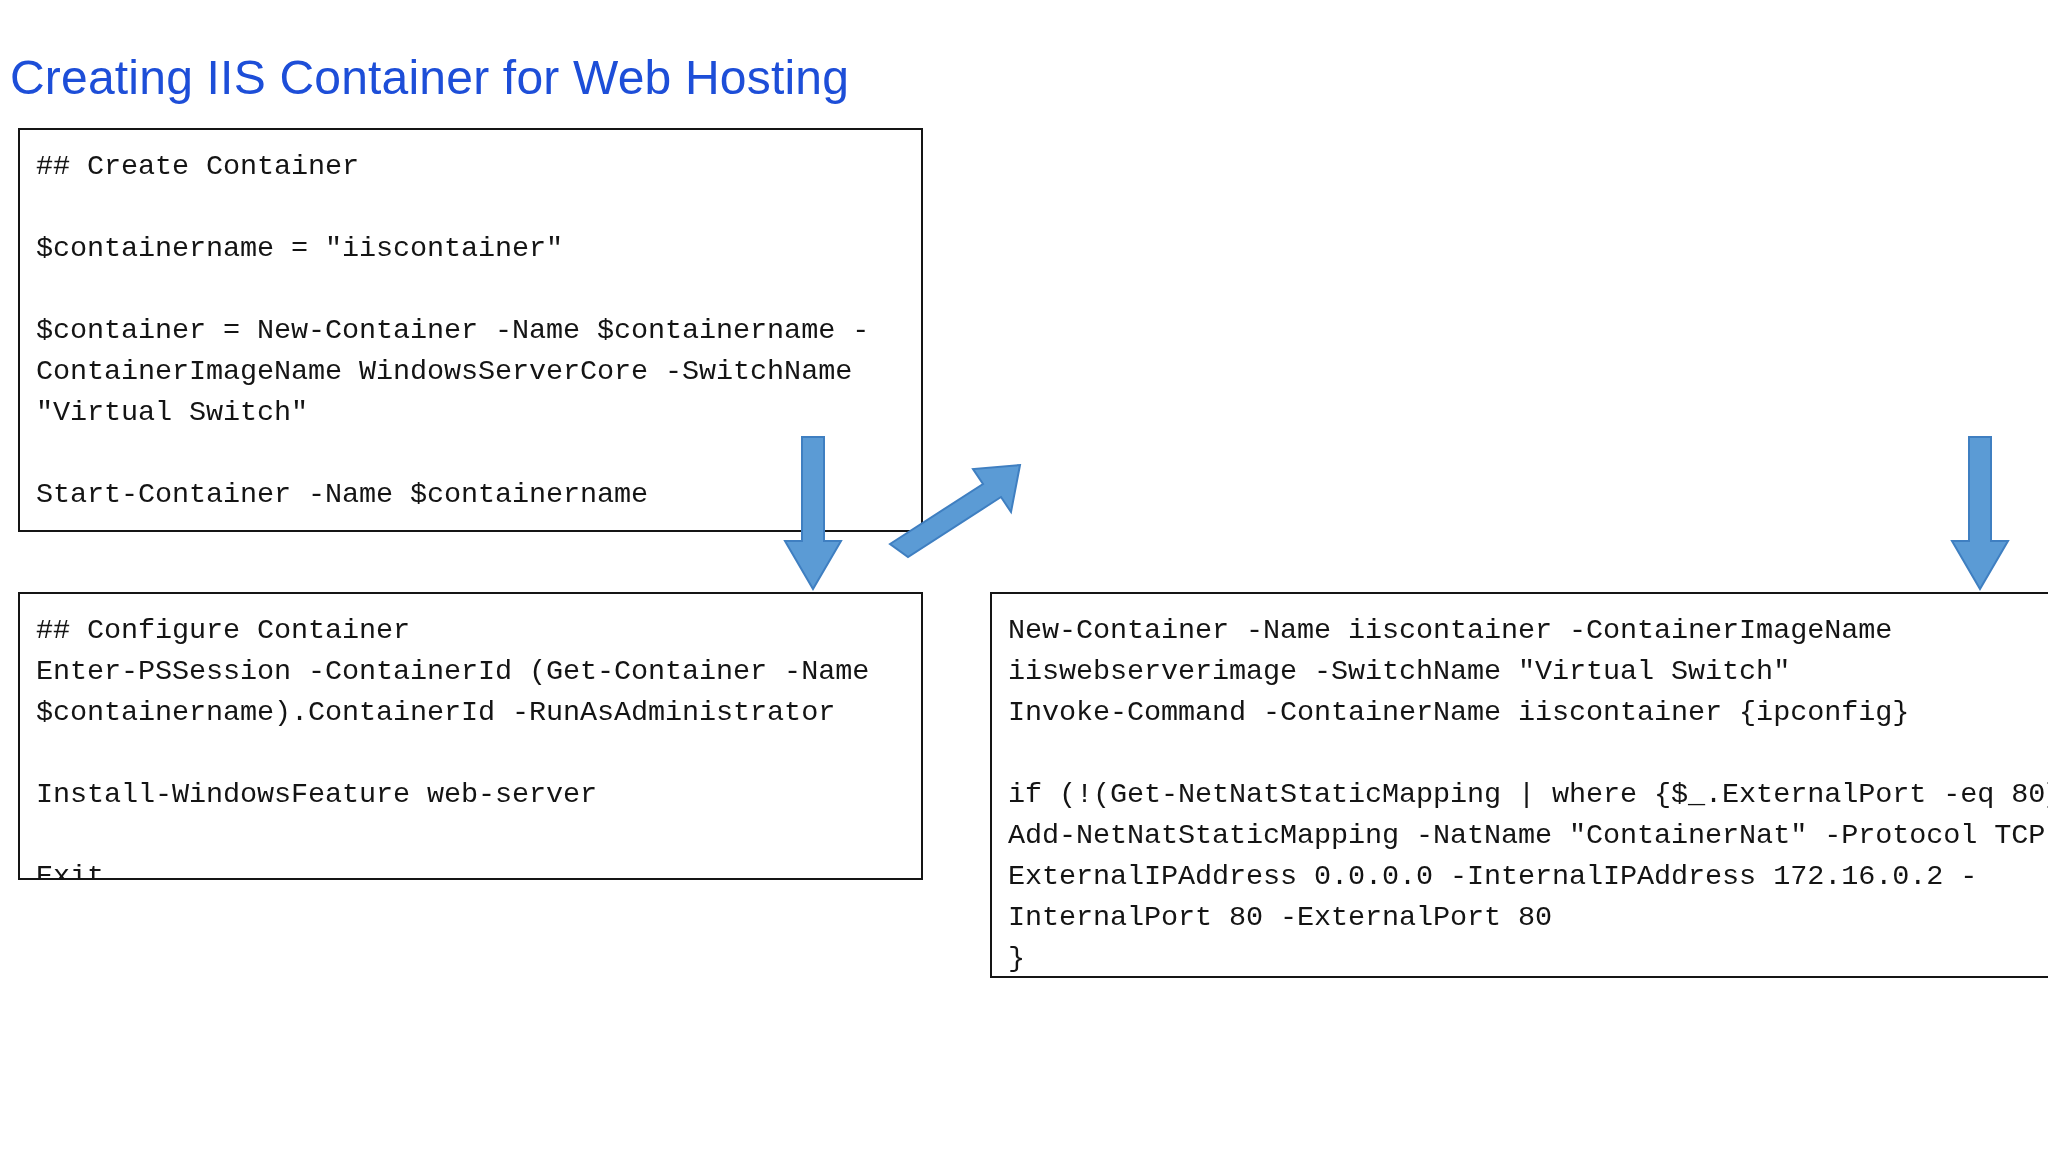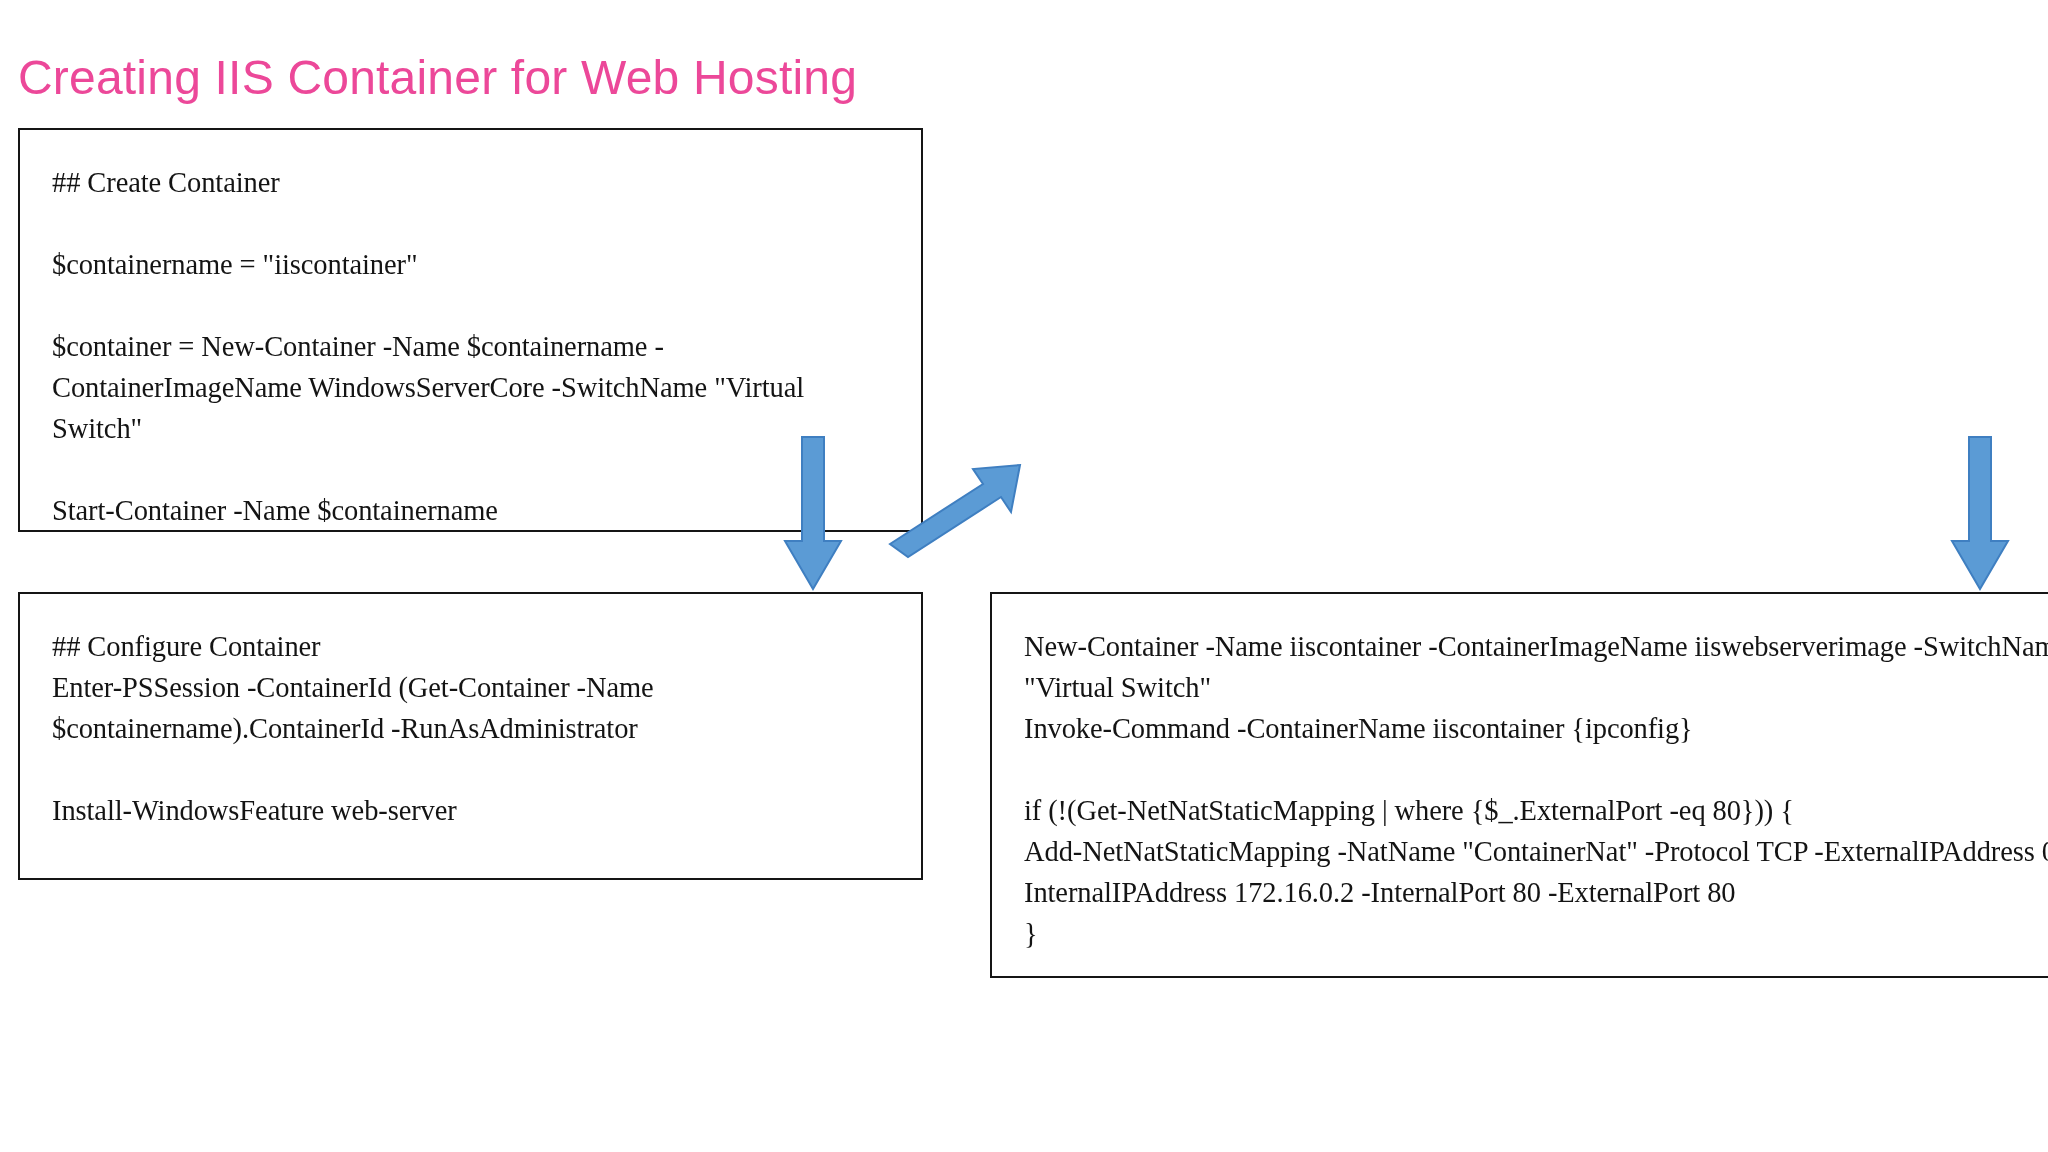--- a/index.html
+++ b/index.html
@@ -18,43 +18,43 @@
   }
 
   .slide {
     position: absolute;
     inset: 0;
     background: #ffffff;
   }
 
   .slide-title {
     position: absolute;
-    left: 18px;
+    left: 10px;
     top: 16px;
     width: 1600px;
     font-size: 48px;
     line-height: 60px;
     font-weight: 400;
-    color: #ec4899;
+    color: #1d4ed8;
     letter-spacing: 0.2px;
     white-space: nowrap;
   }
 
   .code-box {
     position: absolute;
     box-sizing: border-box;
     background: #ffffff;
     border: 2px solid #151515;
     padding: 16px 14px 12px 16px;
     overflow: hidden;
   }
 
   .code-block {
-    margin: 16px;
-    font-family: Liberation Serif, serif;
+    margin: 0;
+    font-family: Liberation Mono, monospace;
     font-size: 28.5px;
     line-height: 41px;
     color: #141414;
     white-space: pre-wrap;
     word-break: normal;
     overflow-wrap: break-word;
     letter-spacing: -0.1px;
   }
 
   

